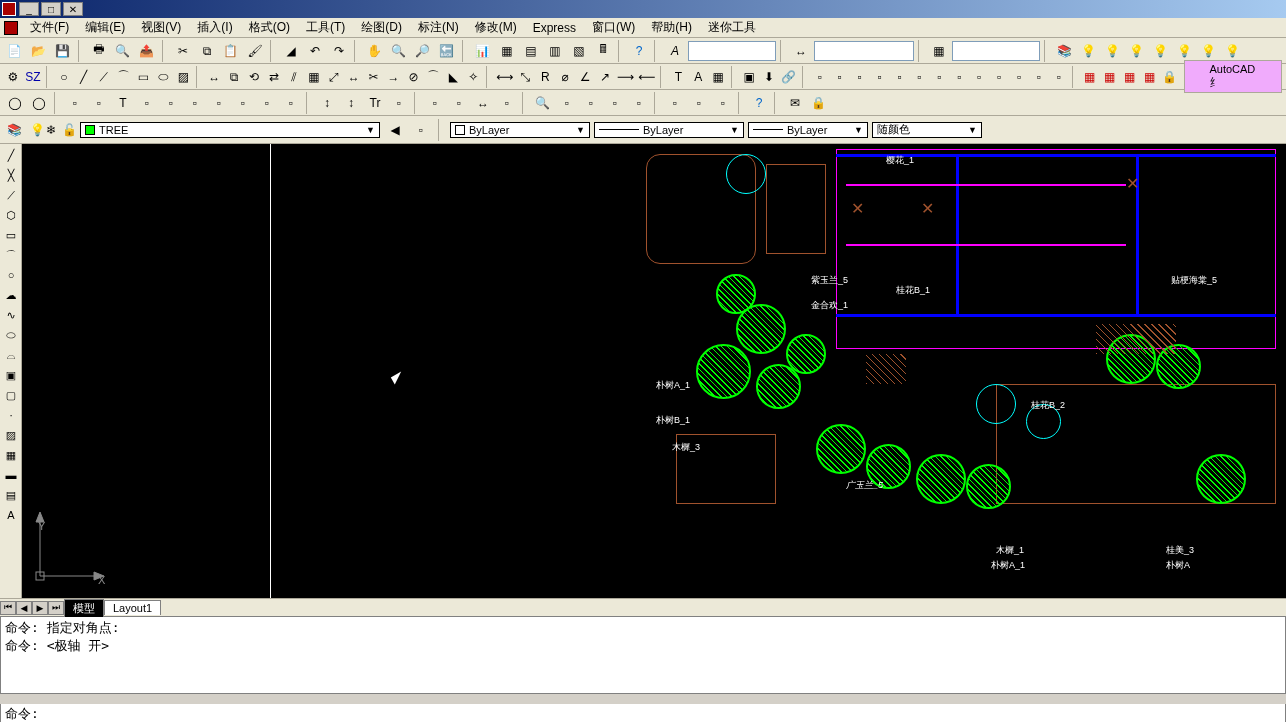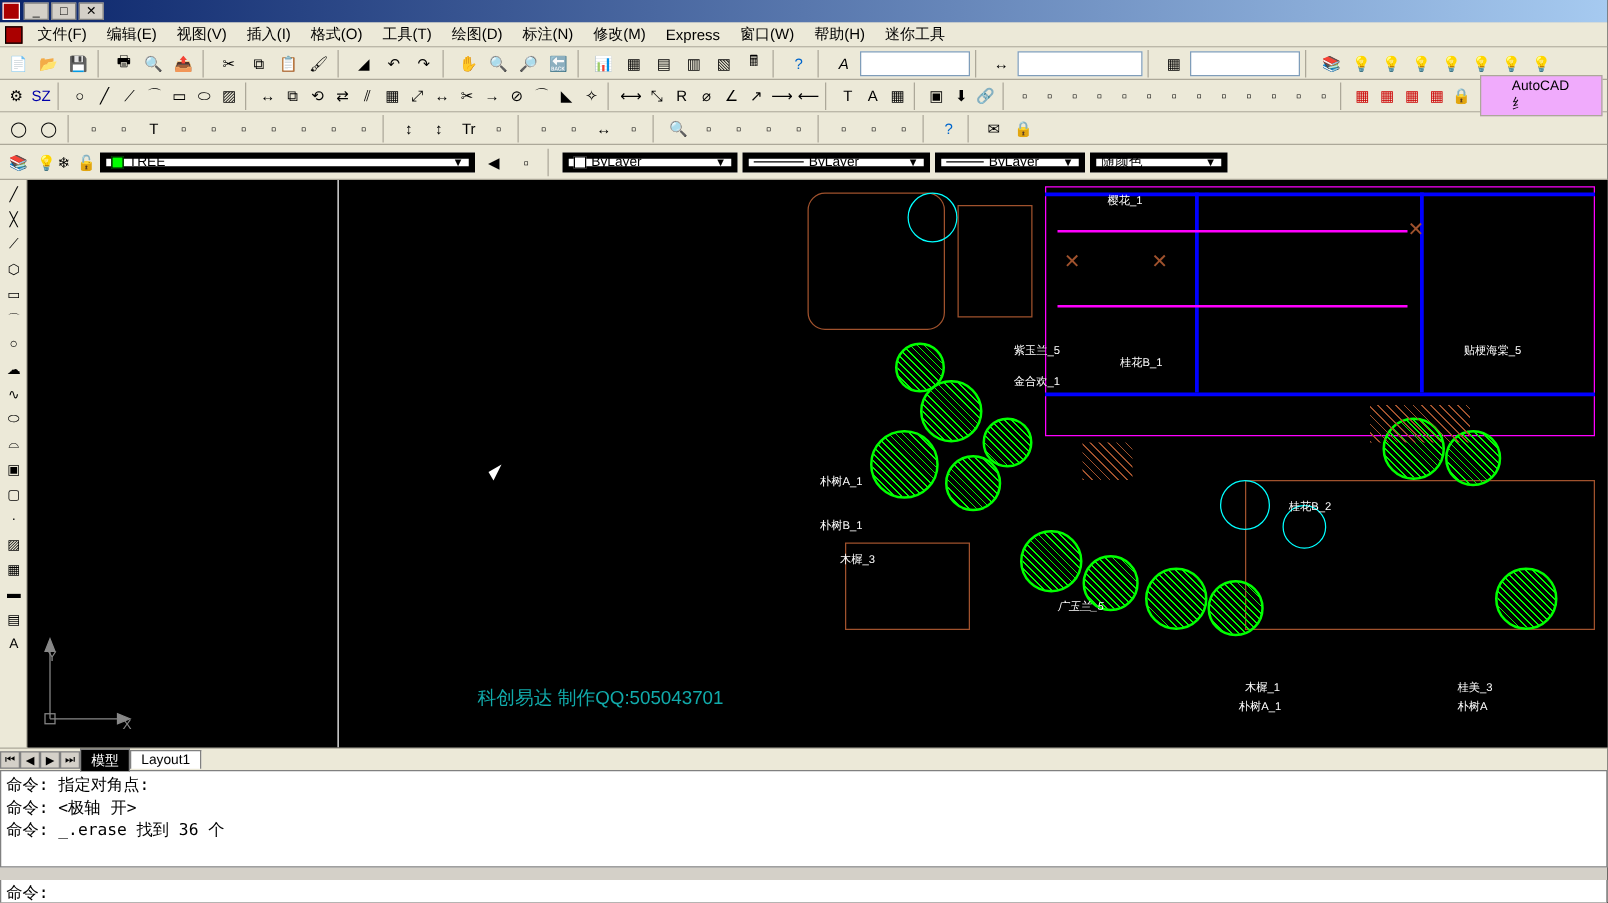--- a/index.html
+++ b/index.html
@@ -48,21 +48,21 @@
       border: 1px solid transparent;
       display:flex;align-items:center;justify-content:center;
       cursor:pointer;
       font-size:12px;
       background:#ece9d8;
     }
     .tsep { width:6px; height:22px; border-left:1px solid #aca899; margin:0 2px;}
     .tb-tall { height:26px; }
     .dropdown {
       height: 16px;
-      border: 5px solid #000000;
+      border: 1px solid #000000;
       background: #fff;
       display: flex;
       align-items: center;
       padding: 0 4px;
       font-size: 11px;
       cursor:pointer;
     }
     .dropdown .arr { margin-left:auto; font-size:9px; color:#000; }
     .layer-row {
       background: #ece9d8;
@@ -433,21 +433,20 @@
     <div class="sbtn">·</div>
     <div class="sbtn">▨</div>
     <div class="sbtn">▦</div>
     <div class="sbtn">▬</div>
     <div class="sbtn">▤</div>
     <div class="sbtn">A</div>
   </div>
   <div class="canvas">
     <div class="crosshair-v"></div>
     <div class="cursor"></div>
-    <div class="watermark">科创易达 制作QQ:505043701</div>
     <div class="ucs">
       <svg width="80" height="80">
         <line x1="8" y1="70" x2="8" y2="10"></line>
         <line x1="8" y1="70" x2="68" y2="70"></line>
         <polygon points="8,6 4,16 12,16" fill="#888"></polygon>
         <polygon points="72,70 62,66 62,74" fill="#888"></polygon>
         <rect x="4" y="66" width="8" height="8" fill="none"></rect>
       </svg>
       <span class="ucs-y">Y</span>
       <span class="ucs-x">X</span>
@@ -516,21 +515,20 @@
   <div class="navbtn">◀</div>
   <div class="navbtn">▶</div>
   <div class="navbtn">⏭</div>
   <div class="tab active">模型</div>
   <div class="tab">Layout1</div>
 </div>
 
 <div class="cmdarea">
   <div>命令: 指定对角点:</div>
   <div>命令:  &lt;极轴 开&gt;</div>
-  <div>命令: _.erase 找到 36 个</div>
 </div>
 <div class="cmdline">
   <span>命令:</span>
 </div>
 
 <div class="statusbar">
   <div class="coords">20739655, 41723114, 0</div>
   <div class="sbtn2">捕捉</div>
   <div class="sbtn2">栅格</div>
   <div class="sbtn2">正交</div>

